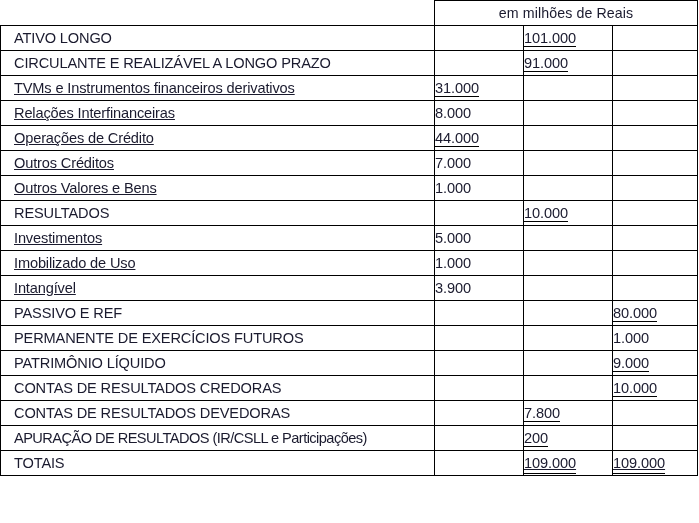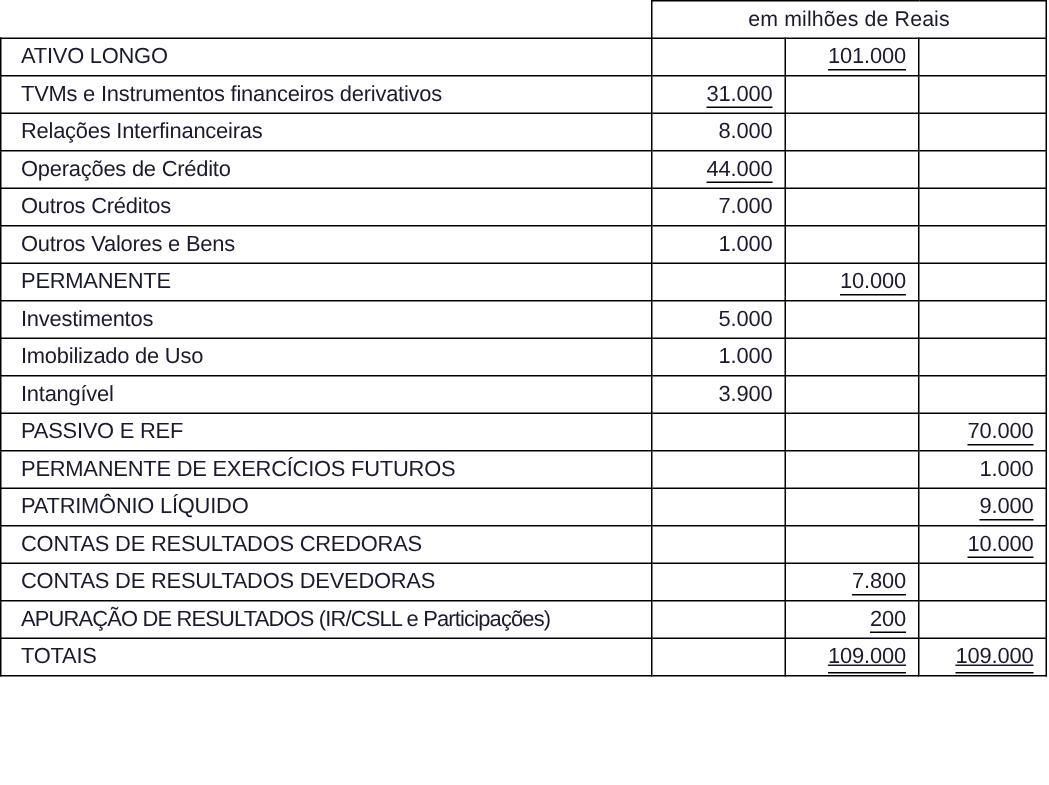--- a/index.html
+++ b/index.html
@@ -57,27 +57,28 @@
     font-size: 14.2px;
     letter-spacing: 0.1px;
   }
 
   td.label {
     text-align: left;
     padding-left: 13px;
     letter-spacing: -0.15px;
   }
   td.label.indent {
+    text-decoration: underline;
   }
   td.label.squeeze {
     letter-spacing: -0.55px;
   }
 
   td.num {
-    text-align: right;
+    text-align: left;
     padding-right: 8px;
     letter-spacing: -0.1px;
   }
 
   
   .u1 {
     display: inline-block;
     border-bottom: 1.4px solid #000;
     padding-bottom: 0px;
     line-height: 16px;
@@ -118,20 +119,26 @@
       </tr>
     </thead>
     <tbody id="tbody">
         <tr>
           <td class="label">ATIVO LONGO</td>
           <td class="num"></td>
           <td class="num"><span class="u1">101.000</span></td>
           <td class="num"></td>
         </tr>
         <tr>
+          <td class="label">CIRCULANTE E REALIZÁVEL A LONGO PRAZO</td>
+          <td class="num"></td>
+          <td class="num"><span class="u1">91.000</span></td>
+          <td class="num"></td>
+        </tr>
+        <tr>
           <td class="label indent">TVMs e Instrumentos financeiros derivativos</td>
           <td class="num"><span class="u1">31.000</span></td>
           <td class="num"></td>
           <td class="num"></td>
         </tr>
         <tr>
           <td class="label indent">Relações Interfinanceiras</td>
           <td class="num"><span class="plain">8.000</span></td>
           <td class="num"></td>
           <td class="num"></td>
@@ -148,21 +155,21 @@
           <td class="num"></td>
           <td class="num"></td>
         </tr>
         <tr>
           <td class="label indent">Outros Valores e Bens</td>
           <td class="num"><span class="plain">1.000</span></td>
           <td class="num"></td>
           <td class="num"></td>
         </tr>
         <tr>
-          <td class="label">PERMANENTE</td>
+          <td class="label">RESULTADOS</td>
           <td class="num"></td>
           <td class="num"><span class="u1">10.000</span></td>
           <td class="num"></td>
         </tr>
         <tr>
           <td class="label indent">Investimentos</td>
           <td class="num"><span class="plain">5.000</span></td>
           <td class="num"></td>
           <td class="num"></td>
         </tr>
@@ -175,21 +182,21 @@
         <tr>
           <td class="label indent">Intangível</td>
           <td class="num"><span class="plain">3.900</span></td>
           <td class="num"></td>
           <td class="num"></td>
         </tr>
         <tr>
           <td class="label">PASSIVO E REF</td>
           <td class="num"></td>
           <td class="num"></td>
-          <td class="num"><span class="u1">70.000</span></td>
+          <td class="num"><span class="u1">80.000</span></td>
         </tr>
         <tr>
           <td class="label">PERMANENTE DE EXERCÍCIOS FUTUROS</td>
           <td class="num"></td>
           <td class="num"></td>
           <td class="num"><span class="plain">1.000</span></td>
         </tr>
         <tr>
           <td class="label">PATRIMÔNIO LÍQUIDO</td>
           <td class="num"></td>

